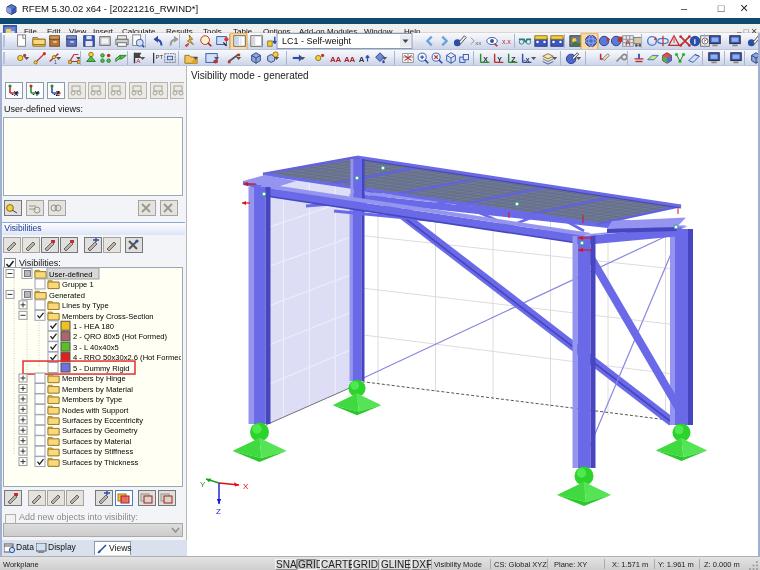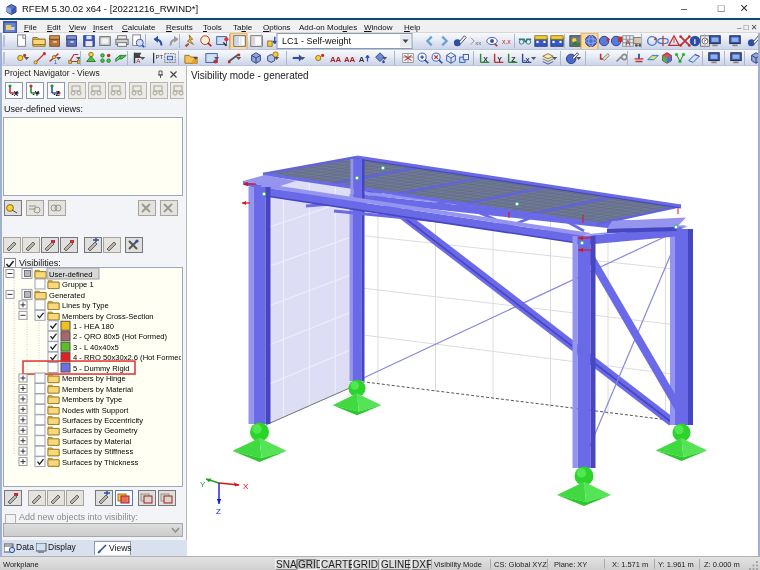--- a/index.html
+++ b/index.html
@@ -3,21 +3,21 @@
 * { margin:0; padding:0; box-sizing:border-box; }
 html,body { width:760px; height:570px; overflow:hidden;
   font-family:"Liberation Sans", sans-serif; background:#fff; }
 .titlebar { position:absolute; left:0; top:0; width:760px; height:18px; background:#fff;
   font-size:9.5px; color:#111; }
 .titlebar .ticon { position:absolute; left:5px; top:3px; }
 .titlebar .ttext { position:absolute; left:22px; top:3px; }
 .wbtn { position:absolute; top:0; width:30px; height:17px; text-align:center;
   font-size:11px; color:#333; line-height:16px; }
 .menubar { position:absolute; left:0; top:18px; width:760px; height:15px;
-  background:#f0f0f0; font-size:8px; color:#111; border-top:2px solid #0c4a6e; border-bottom:1px solid #d8d8d8; }
+  background:#f0f0f0; font-size:8px; color:#111; border-top:6px solid #0c4a6e; border-bottom:1px solid #d8d8d8; }
 .menubar span { position:absolute; top:2.5px; }
 .mico { position:absolute; left:3px; top:1px; width:14px; height:13px; }
 .tb { position:absolute; left:0; width:760px; height:16.5px;
   background:linear-gradient(#f8f9fc,#e7ebf5 45%,#dde3f0 60%,#cdd5e8); border-bottom:1px solid #bac4da; }
 .lp { position:absolute; left:0; top:66px; width:187px; height:490px; background:#f3f4f7;
   border-right:1px solid #b8b8b8; }
 .lph { position:absolute; left:2px; width:183px; height:13px; font-size:8.5px; color:#222;
   background:#f5f5f4; }
 .box { position:absolute; background:#fffff4; border:1px solid #9aa8b8; }
 .sb { position:absolute; left:0; top:556px; width:760px; height:14px;
@@ -469,27 +469,20 @@
         <rect x="5" y="12" width="6" height="2" fill="#888"></rect>
       </g>
       <rect x="744" y="1" width="1" height="14" fill="#aab6cc"></rect>
       <g transform="translate(749,1) scale(0.875)">
         <path d="M3 5l5-3 5 3v6l-5 3-5-3z" fill="#8fa8e0" stroke="#2d3a78"></path>
         <path d="M3 5l5 3 5-3M8 8v6" stroke="#2d3a78" fill="none"></path>
       </g>
     </svg></div>
 
 <div class="lp">
- <div class="lph" style="top:2px;">&nbsp;Project Navigator - Views
-   <svg style="position:absolute; right:20px; top:2px;" width="9" height="9" viewBox="0 0 9 9">
-        <path d="M3 1h3v4H3z M2 5h5 M4.5 5v3" stroke="#555" fill="none"></path>
-      </svg>
-   <svg style="position:absolute; right:7px; top:2px;" width="9" height="9" viewBox="0 0 9 9">
-        <path d="M1.5 1.5l6 6M7.5 1.5l-6 6" stroke="#444" stroke-width="1.2"></path>
-      </svg></div>
  <div style="position:absolute; left:2px; top:16px;"><svg width="182" height="18" viewBox="0 0 182 18">
         <g transform="translate(3,0)">
           <rect x="0.5" y="0.5" width="17" height="16" fill="#fdfdfd" stroke="#8a9aad"></rect>
           <path d="M5 11V4M5 11h7" stroke="#c03030" stroke-width="1.6"></path>
           <circle cx="5" cy="4" r="1.6" fill="#2b8a2b"></circle>
           <circle cx="12" cy="11" r="1.6" fill="#2b4fa8"></circle>
           <text x="6.5" y="14" font-size="6.5" fill="#111" font-weight="bold">-X</text>
         </g>
         <g transform="translate(24,0)">
           <rect x="0.5" y="0.5" width="17" height="16" fill="#fdfdfd" stroke="#8a9aad"></rect>
@@ -562,20 +555,21 @@
         </g>
         <g transform="translate(138,0)">
           <rect x="0.5" y="0.5" width="17" height="15" fill="#e4e3e0" stroke="#a8a49c"></rect>
           <path d="M4 4l8 8M12 4l-8 8" stroke="#9a978e" stroke-width="1.8"></path>
         </g>
         <g transform="translate(160,0)">
           <rect x="0.5" y="0.5" width="17" height="15" fill="#e4e3e0" stroke="#a8a49c"></rect>
           <path d="M4 4l8 8M12 4l-8 8" stroke="#9a978e" stroke-width="1.8"></path>
         </g>
       </svg></div>
+ <div class="lph" style="top:156px; background:linear-gradient(#fdfdfe,#dce6f8); color:#1e3c96; border-top:1px solid #8aa8d8;">&nbsp;Visibilities</div>
  <div style="position:absolute; left:0px; top:171px;"><svg width="182" height="17" viewBox="0 0 182 17">
         <g transform="translate(3,0)">
           <rect x="0.5" y="0.5" width="17" height="15" fill="#e4e3e0" stroke="#a8a49c"></rect>
           <path d="M4 12l7-7 2 2-7 7z" fill="#b8b4aa" stroke="#6a665c"></path>
         </g>
         <g transform="translate(22,0)">
           <rect x="0.5" y="0.5" width="17" height="15" fill="#e4e3e0" stroke="#a8a49c"></rect>
           <path d="M4 12l7-7 2 2-7 7z" fill="#b8b4aa" stroke="#6a665c"></path>
         </g>
         <g transform="translate(41,0)">

